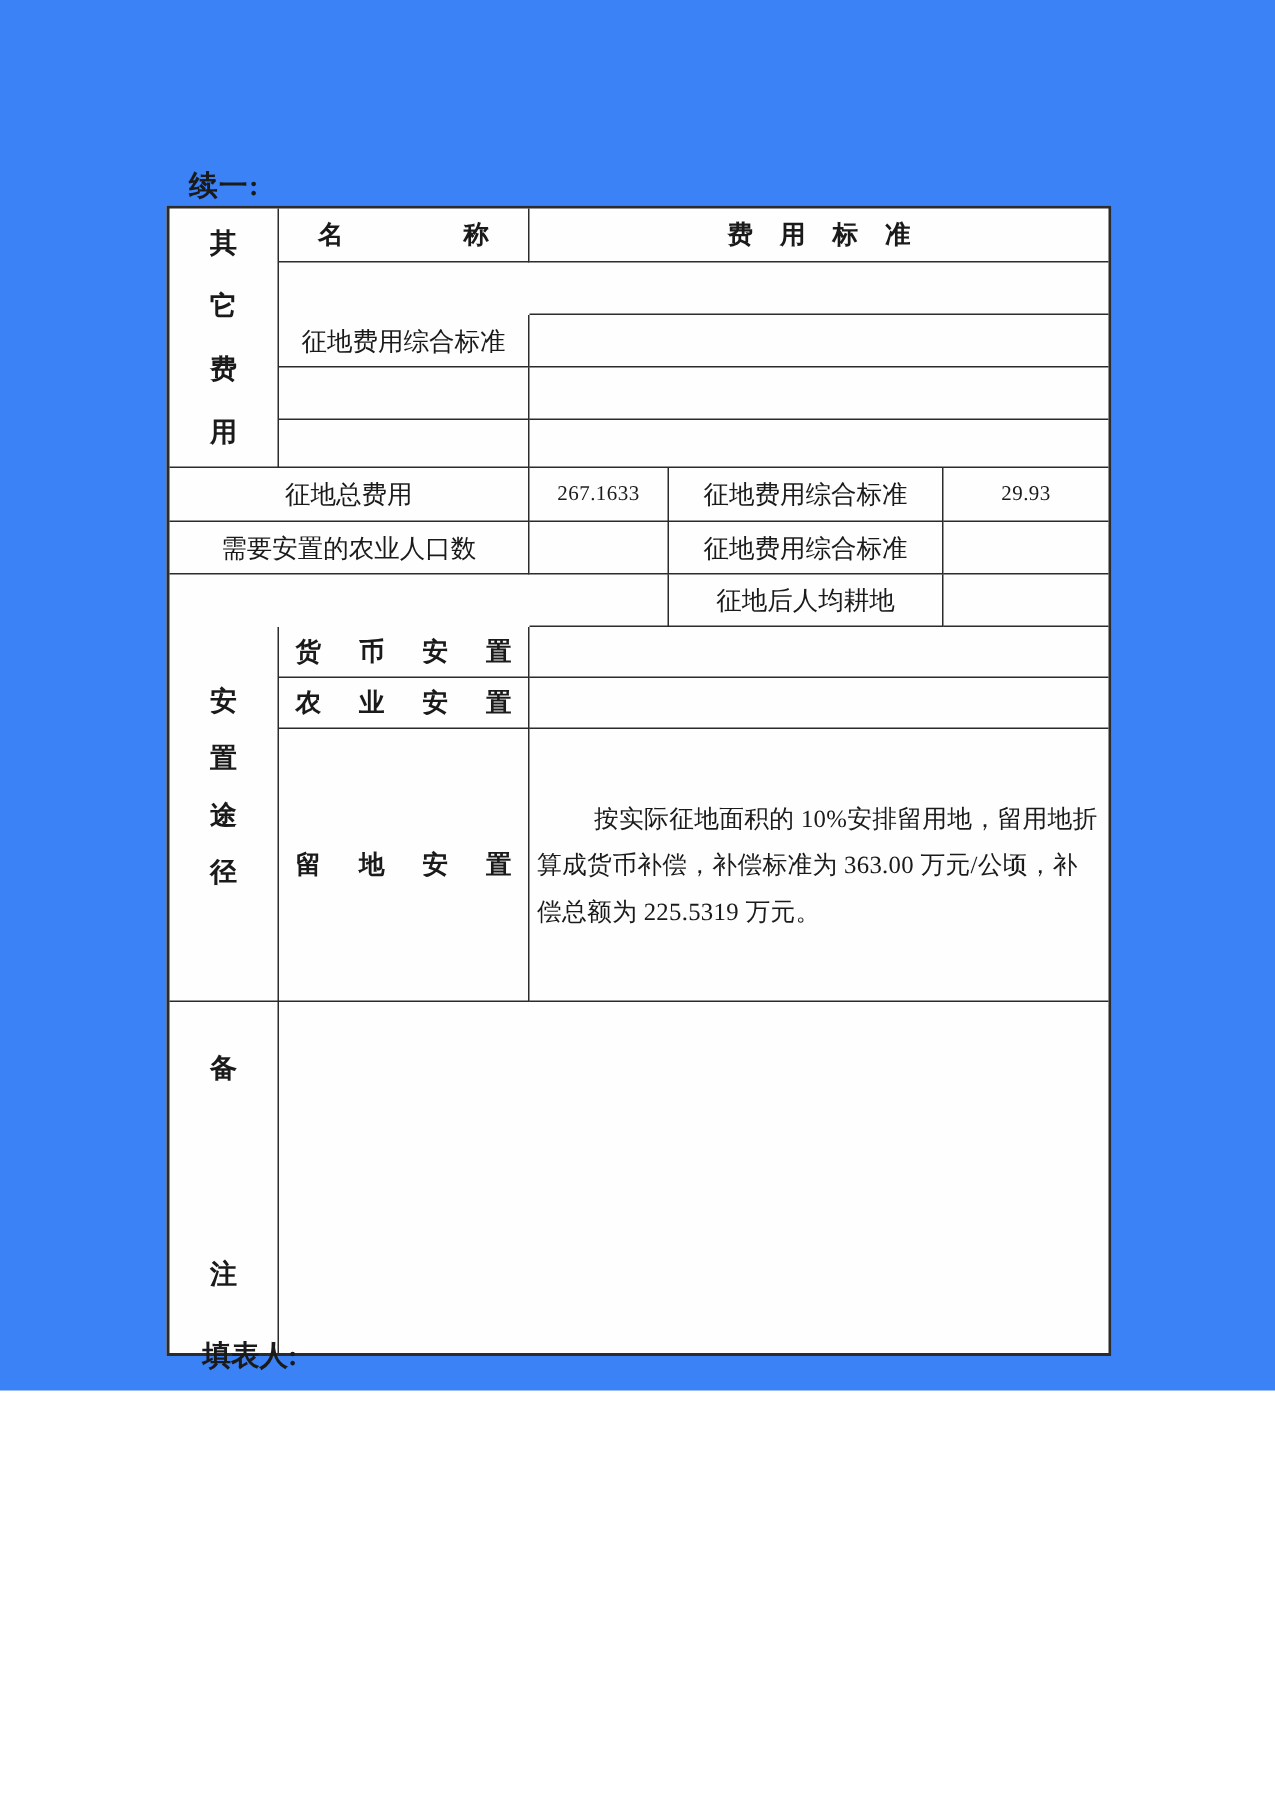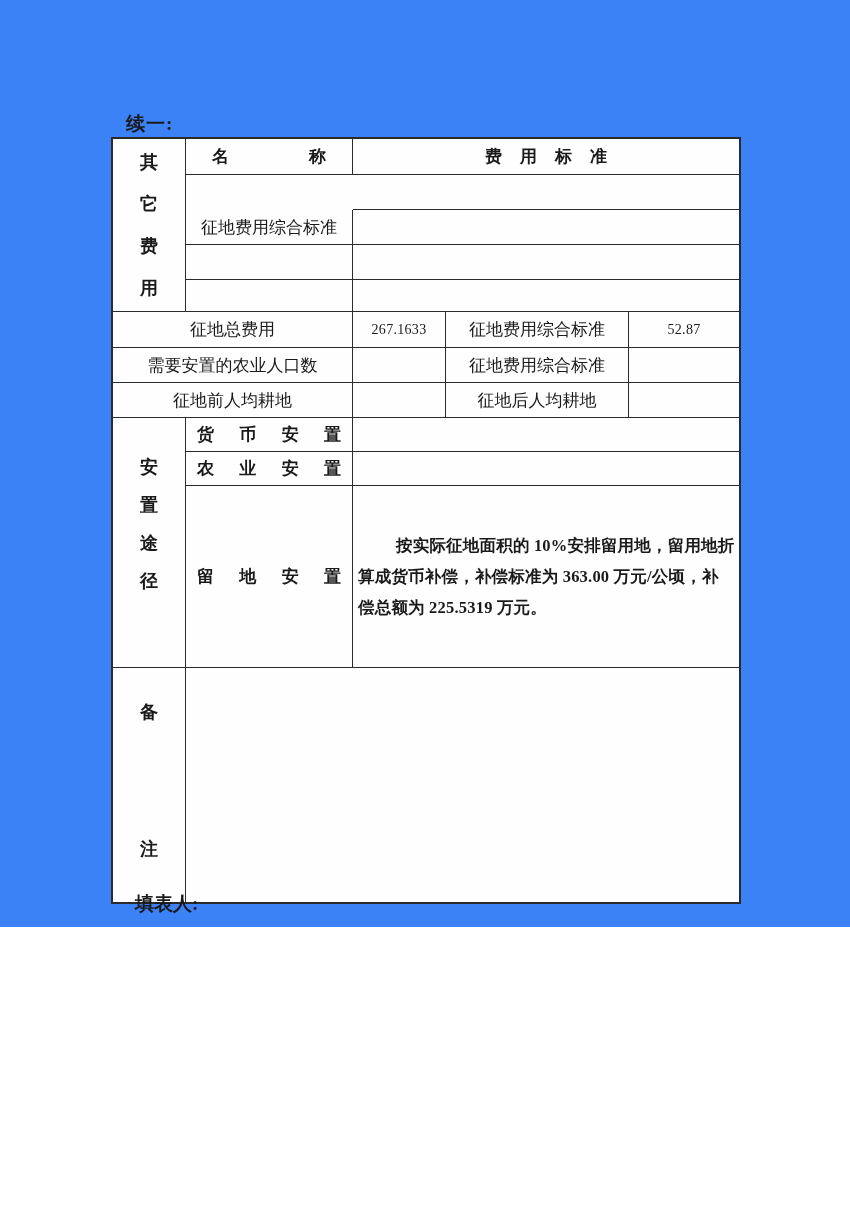--- a/index.html
+++ b/index.html
@@ -52,21 +52,21 @@
   .v-settle > div  { line-height: 38px; }
   .v-remarks       { justify-content: flex-start; padding-top: 34px; gap: 117px; }
   .v-remarks > div { line-height: 20px; }
 
   
   .spread { justify-content: space-between; font-weight: bold; }
   .pad26 { padding: 0 26px; }
   .pad10 { padding: 0 11px; }
   .gap18 { gap: 18px; font-weight: bold; }
 
-  .para-cell { align-items: center; justify-content: flex-start; font-weight: bold; }
+  .para-cell { align-items: center; justify-content: flex-start; }
   .para {
     width: 100%;
     padding: 0 3px 0 5px;
     font-size: 16.5px;
     line-height: 31px;
     text-indent: 38px;
     white-space: pre-line;
     letter-spacing: 0.2px;
   }
 </style>
@@ -103,28 +103,27 @@
 
     <div class="cell" style="grid-area:4/2/5/3"></div>
     <div class="cell nr" style="grid-area:4/3/5/6"></div>
 
     <div class="cell" style="grid-area:5/2/6/3"></div>
     <div class="cell nr" style="grid-area:5/3/6/6"></div>
 
     <div class="cell bold" style="grid-area:6/1/7/3">征地总费用</div>
     <div class="cell num" style="grid-area:6/3/7/4">267.1633</div>
     <div class="cell bold" style="grid-area:6/4/7/5">征地费用综合标准</div>
-    <div class="cell num nr" style="grid-area:6/5/7/6">52.87</div>
+    <div class="cell num nr" style="grid-area:6/5/7/6">29.93</div>
 
     <div class="cell bold" style="grid-area:7/1/8/3">需要安置的农业人口数</div>
     <div class="cell num" style="grid-area:7/3/8/4"></div>
     <div class="cell bold" style="grid-area:7/4/8/5">征地费用综合标准</div>
     <div class="cell num nr" style="grid-area:7/5/8/6"></div>
 
-    <div class="cell bold" style="grid-area:8/1/9/3">征地前人均耕地</div>
     <div class="cell num" style="grid-area:8/3/9/4"></div>
     <div class="cell bold" style="grid-area:8/4/9/5">征地后人均耕地</div>
     <div class="cell num nr" style="grid-area:8/5/9/6"></div>
 
     <div class="cell v v-settle" style="grid-area:9/1/12/2">
         <div>安</div>
         <div>置</div>
         <div>途</div>
         <div>径</div>
       </div>

